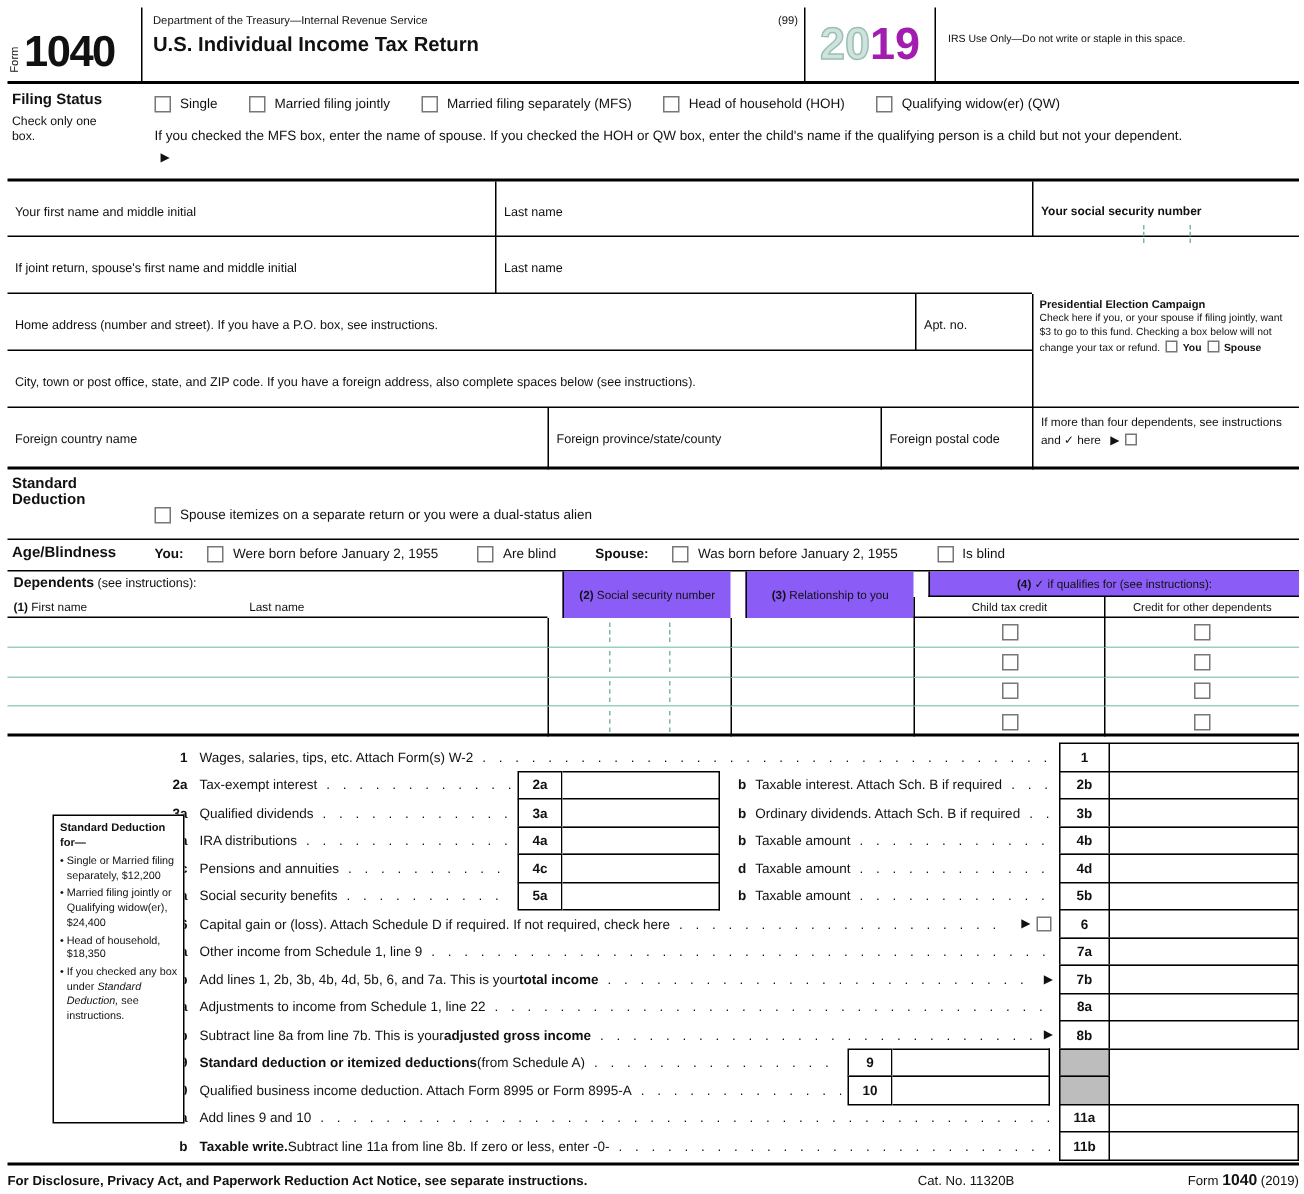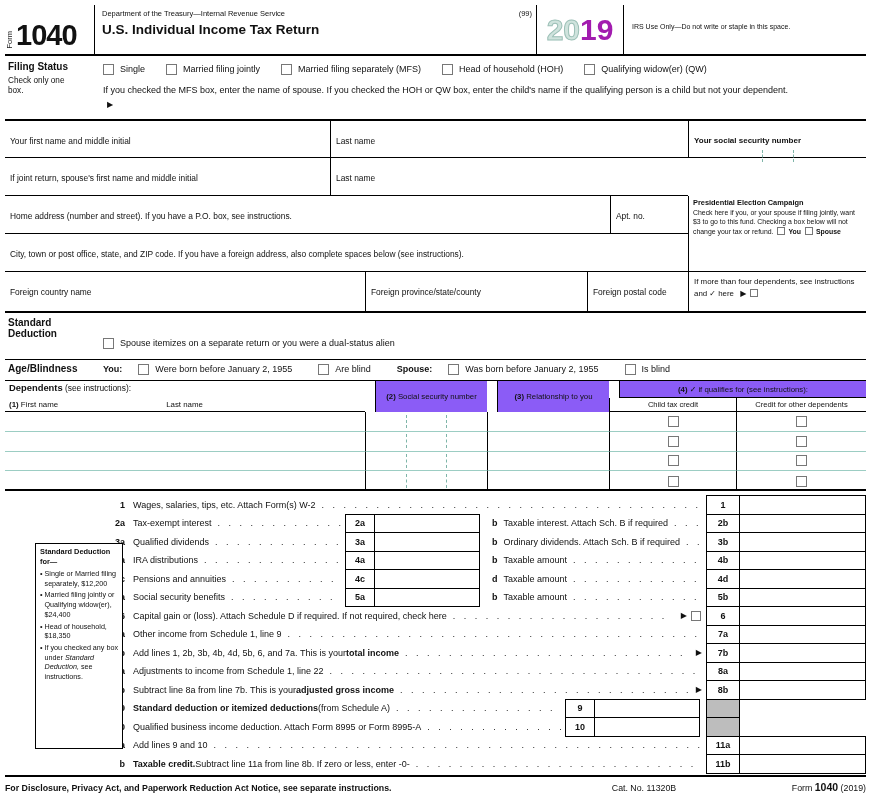--- a/index.html
+++ b/index.html
@@ -475,21 +475,21 @@
     <div class="irow">
       <span class="inum">11a</span>
       <span class="ilabel">Add lines 9 and 10</span>
       <span class="leader">. . . . . . . . . . . . . . . . . . . . . . . . . . . . . . . . . . . . . . . . . . . . . . . . . . . . . . . . . . . . . . . . . . . . . .</span>
       <span class="nbox">11a</span>
       <span class="abox"></span>
     </div>
 
     <div class="irow">
       <span class="inum">b</span>
-      <span class="ilabel b">Taxable credit.</span>
+      <span class="ilabel b">Taxable write.</span>
       <span class="ilabel m0"> Subtract line 11a from line 8b. If zero or less, enter -0-</span>
       <span class="leader">. . . . . . . . . . . . . . . . . . . . . . . . . . . . . . . . . . . . . . . . . . . . . . . . . . . . . . . . . . . . . . . . . . . . . .</span>
       <span class="nbox">11b</span>
       <span class="abox"></span>
     </div>
 
   </div>
 
   <div id="sidebar">
     <div class="sb-title">Standard Deduction for—</div>

